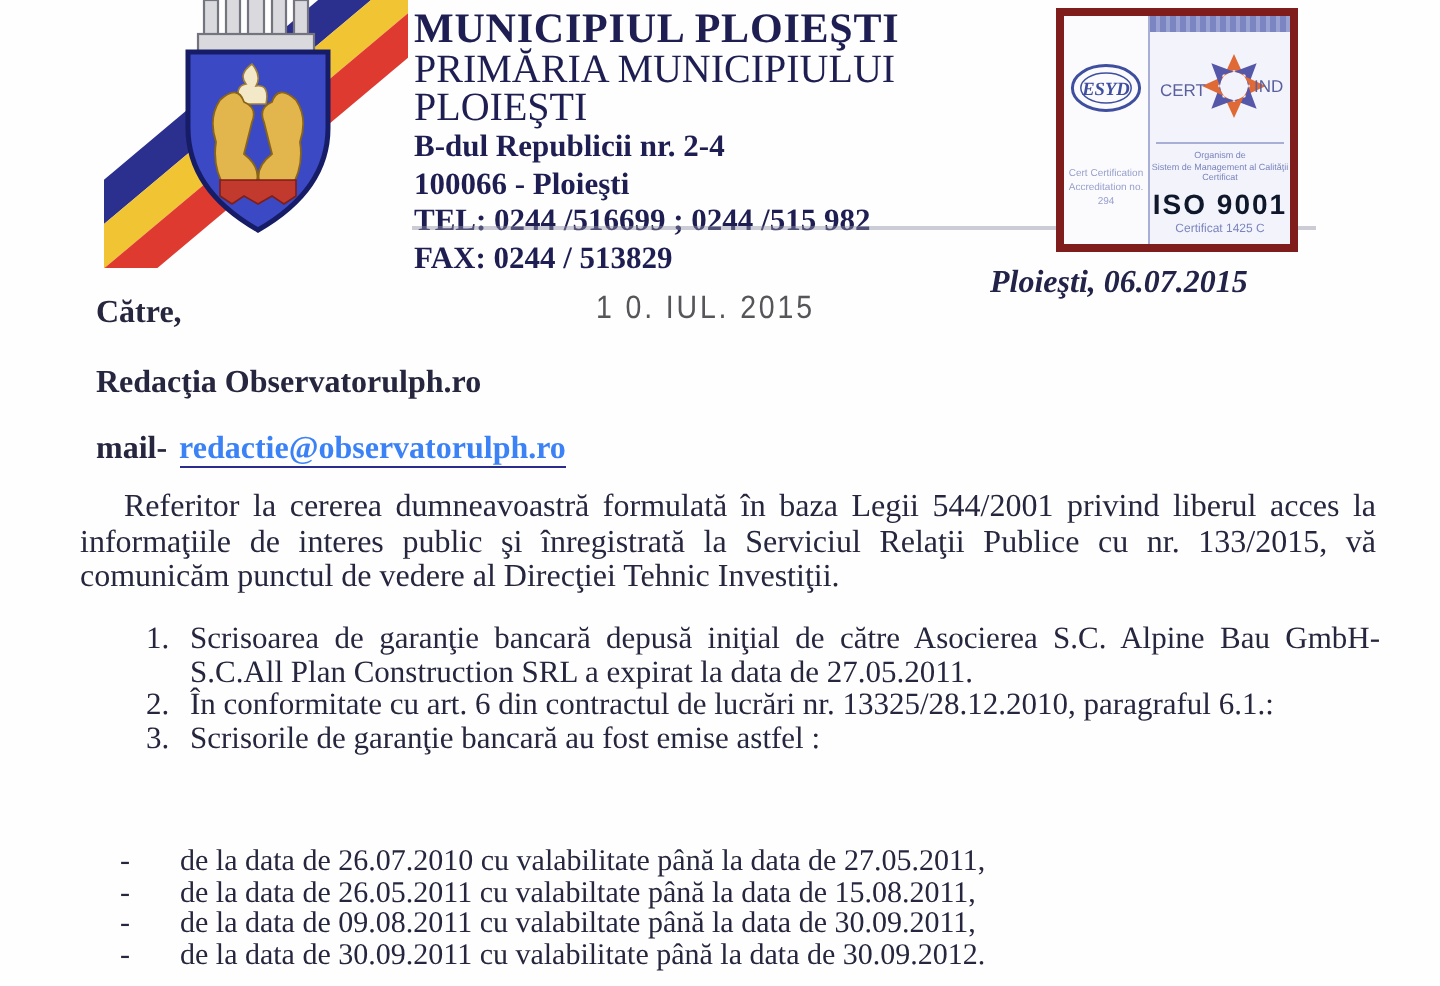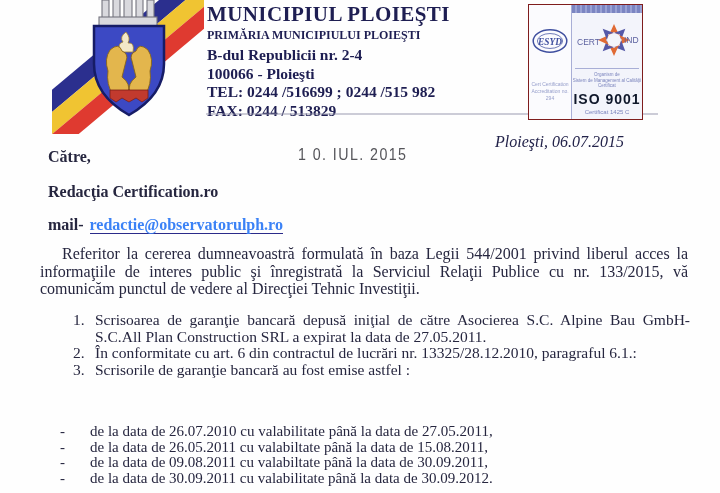--- a/index.html
+++ b/index.html
@@ -4,38 +4,38 @@
 <style>
   html,body{margin:0;padding:0;background:#ffffff;}
   .page{
     position:relative;width:720px;height:493px;background:#fefefe;overflow:hidden;
     font-family:"Liberation Serif", serif;color:#26263f;
   }
   
   .coa{position:absolute;left:52px;top:-2px;width:152px;height:136px;}
   .lh{position:absolute;left:207px;top:3px;width:330px;color:#1e1e52;}
   .lh .t1{font-size:21px;font-weight:bold;letter-spacing:.4px;line-height:23px;}
-  .lh .t2{font-size:12px;font-weight:bold;line-height:19px;}
+  .lh .t2{font-size:20px;font-weight:normal;line-height:19px;}
   .lh .t3{font-size:15.5px;font-weight:bold;line-height:17.5px;margin-top:1px;}
   .rule{position:absolute;left:206px;top:113px;width:452px;height:2px;background:rgba(145,145,168,.45);}
   
   .badge{position:absolute;left:528px;top:4px;width:113px;height:114px;background:#f3f4fb;
-         display:flex;border:1px solid #7f1d1d;font-family:"Liberation Sans",sans-serif;}
+         display:flex;border:4px solid #7f1d1d;font-family:"Liberation Sans",sans-serif;}
   .bleft{width:42px;border-right:1px solid #a8aed6;display:flex;flex-direction:column;align-items:center;background:#fbfbfe;}
   .bleft svg{margin-top:22px;}
   .bfaint{font-size:5px;color:#98a0cc;text-align:center;line-height:7px;margin-top:26px;}
   .bright{flex:1;display:flex;flex-direction:column;align-items:center;}
   .bbar{width:100%;height:8px;background:repeating-linear-gradient(90deg,#7b85c2 0 3px,#9aa2d4 3px 5px);}
   .bright svg{margin-top:8px;}
   .bdiv{width:92%;height:1px;background:#a8aed6;margin-top:7px;}
   .btiny{font-size:4.5px;color:#7b84bd;text-align:center;line-height:5.5px;margin-top:3px;}
   .biso{font-size:14px;font-weight:bold;color:#0f172a;letter-spacing:1px;margin-top:2px;}
   .bcert{font-size:6px;color:#7b84bd;margin-top:2px;}
   
-  .place-date{position:absolute;left:495px;top:133px;font-size:16px;font-weight:normal;font-style:italic;color:#23234a;}
+  .place-date{position:absolute;left:495px;top:133px;font-size:16px;font-weight:bold;font-style:italic;color:#23234a;}
   .catre{position:absolute;left:48px;top:148px;font-size:16px;font-weight:bold;}
   .stamp{position:absolute;left:298px;top:145px;font-family:"Liberation Sans",sans-serif;
          font-size:15px;color:#55555a;letter-spacing:1.5px;transform:scale(.95,1.08);transform-origin:left top;}
   .rname{position:absolute;left:48px;top:183px;font-size:16px;font-weight:bold;}
   .mailrow{position:absolute;left:48px;top:216px;font-size:16px;font-weight:bold;}
   .mailrow .email{color:#3b82f6;border-bottom:1.5px solid #2b2b8a;margin-left:6px;}
   
   .para{position:absolute;left:40px;top:245px;width:648px;font-size:16px;line-height:17.5px;
         text-align:justify;text-indent:22px;}
   .olist{position:absolute;left:40px;top:312px;width:650px;font-size:15.5px;line-height:16.5px;}
@@ -137,21 +137,21 @@
         <div>Certificat</div>
       </div>
       <div class="biso">ISO 9001</div>
       <div class="bcert">Certificat 1425 C</div>
     </div>
   </div>
 
   <div class="place-date">Ploieşti, 06.07.2015</div>
   <div class="catre">Către,</div>
   <div class="stamp">1 0. IUL. 2015</div>
-  <div class="rname">Redacţia Certification.ro</div>
+  <div class="rname">Redacţia Observatorulph.ro</div>
   <div class="mailrow">
     <span>mail-</span><span class="email">redactie@observatorulph.ro</span>
   </div>
 
   <div class="para">Referitor la cererea dumneavoastră formulată în baza Legii 544/2001 privind liberul acces la informaţiile de interes public şi înregistrată la Serviciul Relaţii Publice cu nr. 133/2015, vă comunicăm punctul de vedere al Direcţiei Tehnic Investiţii.</div>
 
   <div class="olist">
     <div class="oli">
       <span class="num">1.</span><span>Scrisoarea de garanţie bancară depusă iniţial de către Asocierea S.C. Alpine Bau GmbH-S.C.All Plan Construction SRL a expirat la data de 27.05.2011.</span>
     </div>

